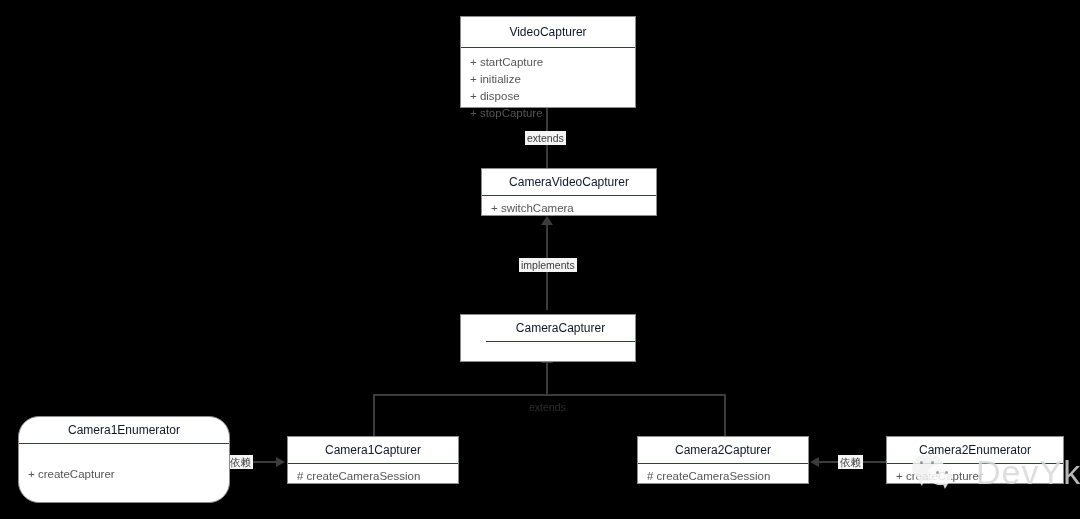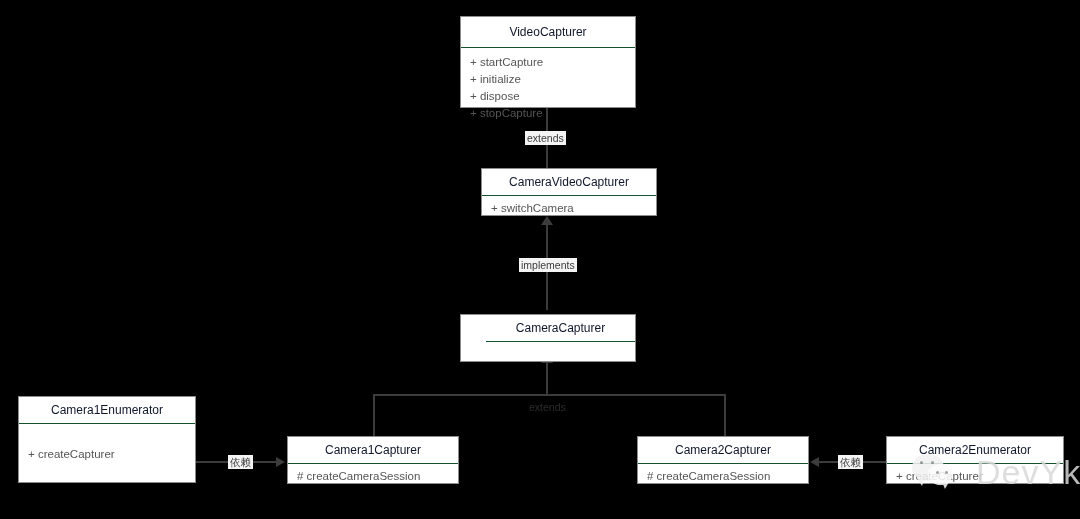--- a/index.html
+++ b/index.html
@@ -218,21 +218,21 @@
 
   
   <div class="uml-box" style="left:637px; top:436px; width:172px; height:48px;">
     <div class="uml-title" style="padding:6px 4px;">Camera2Capturer</div>
     <div class="uml-members" style="padding:4px 0;">
       <div class="uml-member"># createCameraSession</div>
     </div>
   </div>
 
   
-  <div class="uml-box" style="left:18px; top:396px; width:178px; height:87px;">
+  <div class="uml-box" style="left:18px; top:416px; width:212px; height:87px;border-radius:21px;">
     <div class="uml-title" style="padding:6px 4px;">Camera1Enumerator</div>
     <div class="uml-members" style="padding:22px 0 0 0;">
       <div class="uml-member">+ createCapturer</div>
     </div>
   </div>
 
   
   <div class="uml-box" style="left:886px; top:436px; width:178px; height:48px;">
     <div class="uml-title" style="padding:6px 4px;">Camera2Enumerator</div>
     <div class="uml-members" style="padding:4px 0;">

